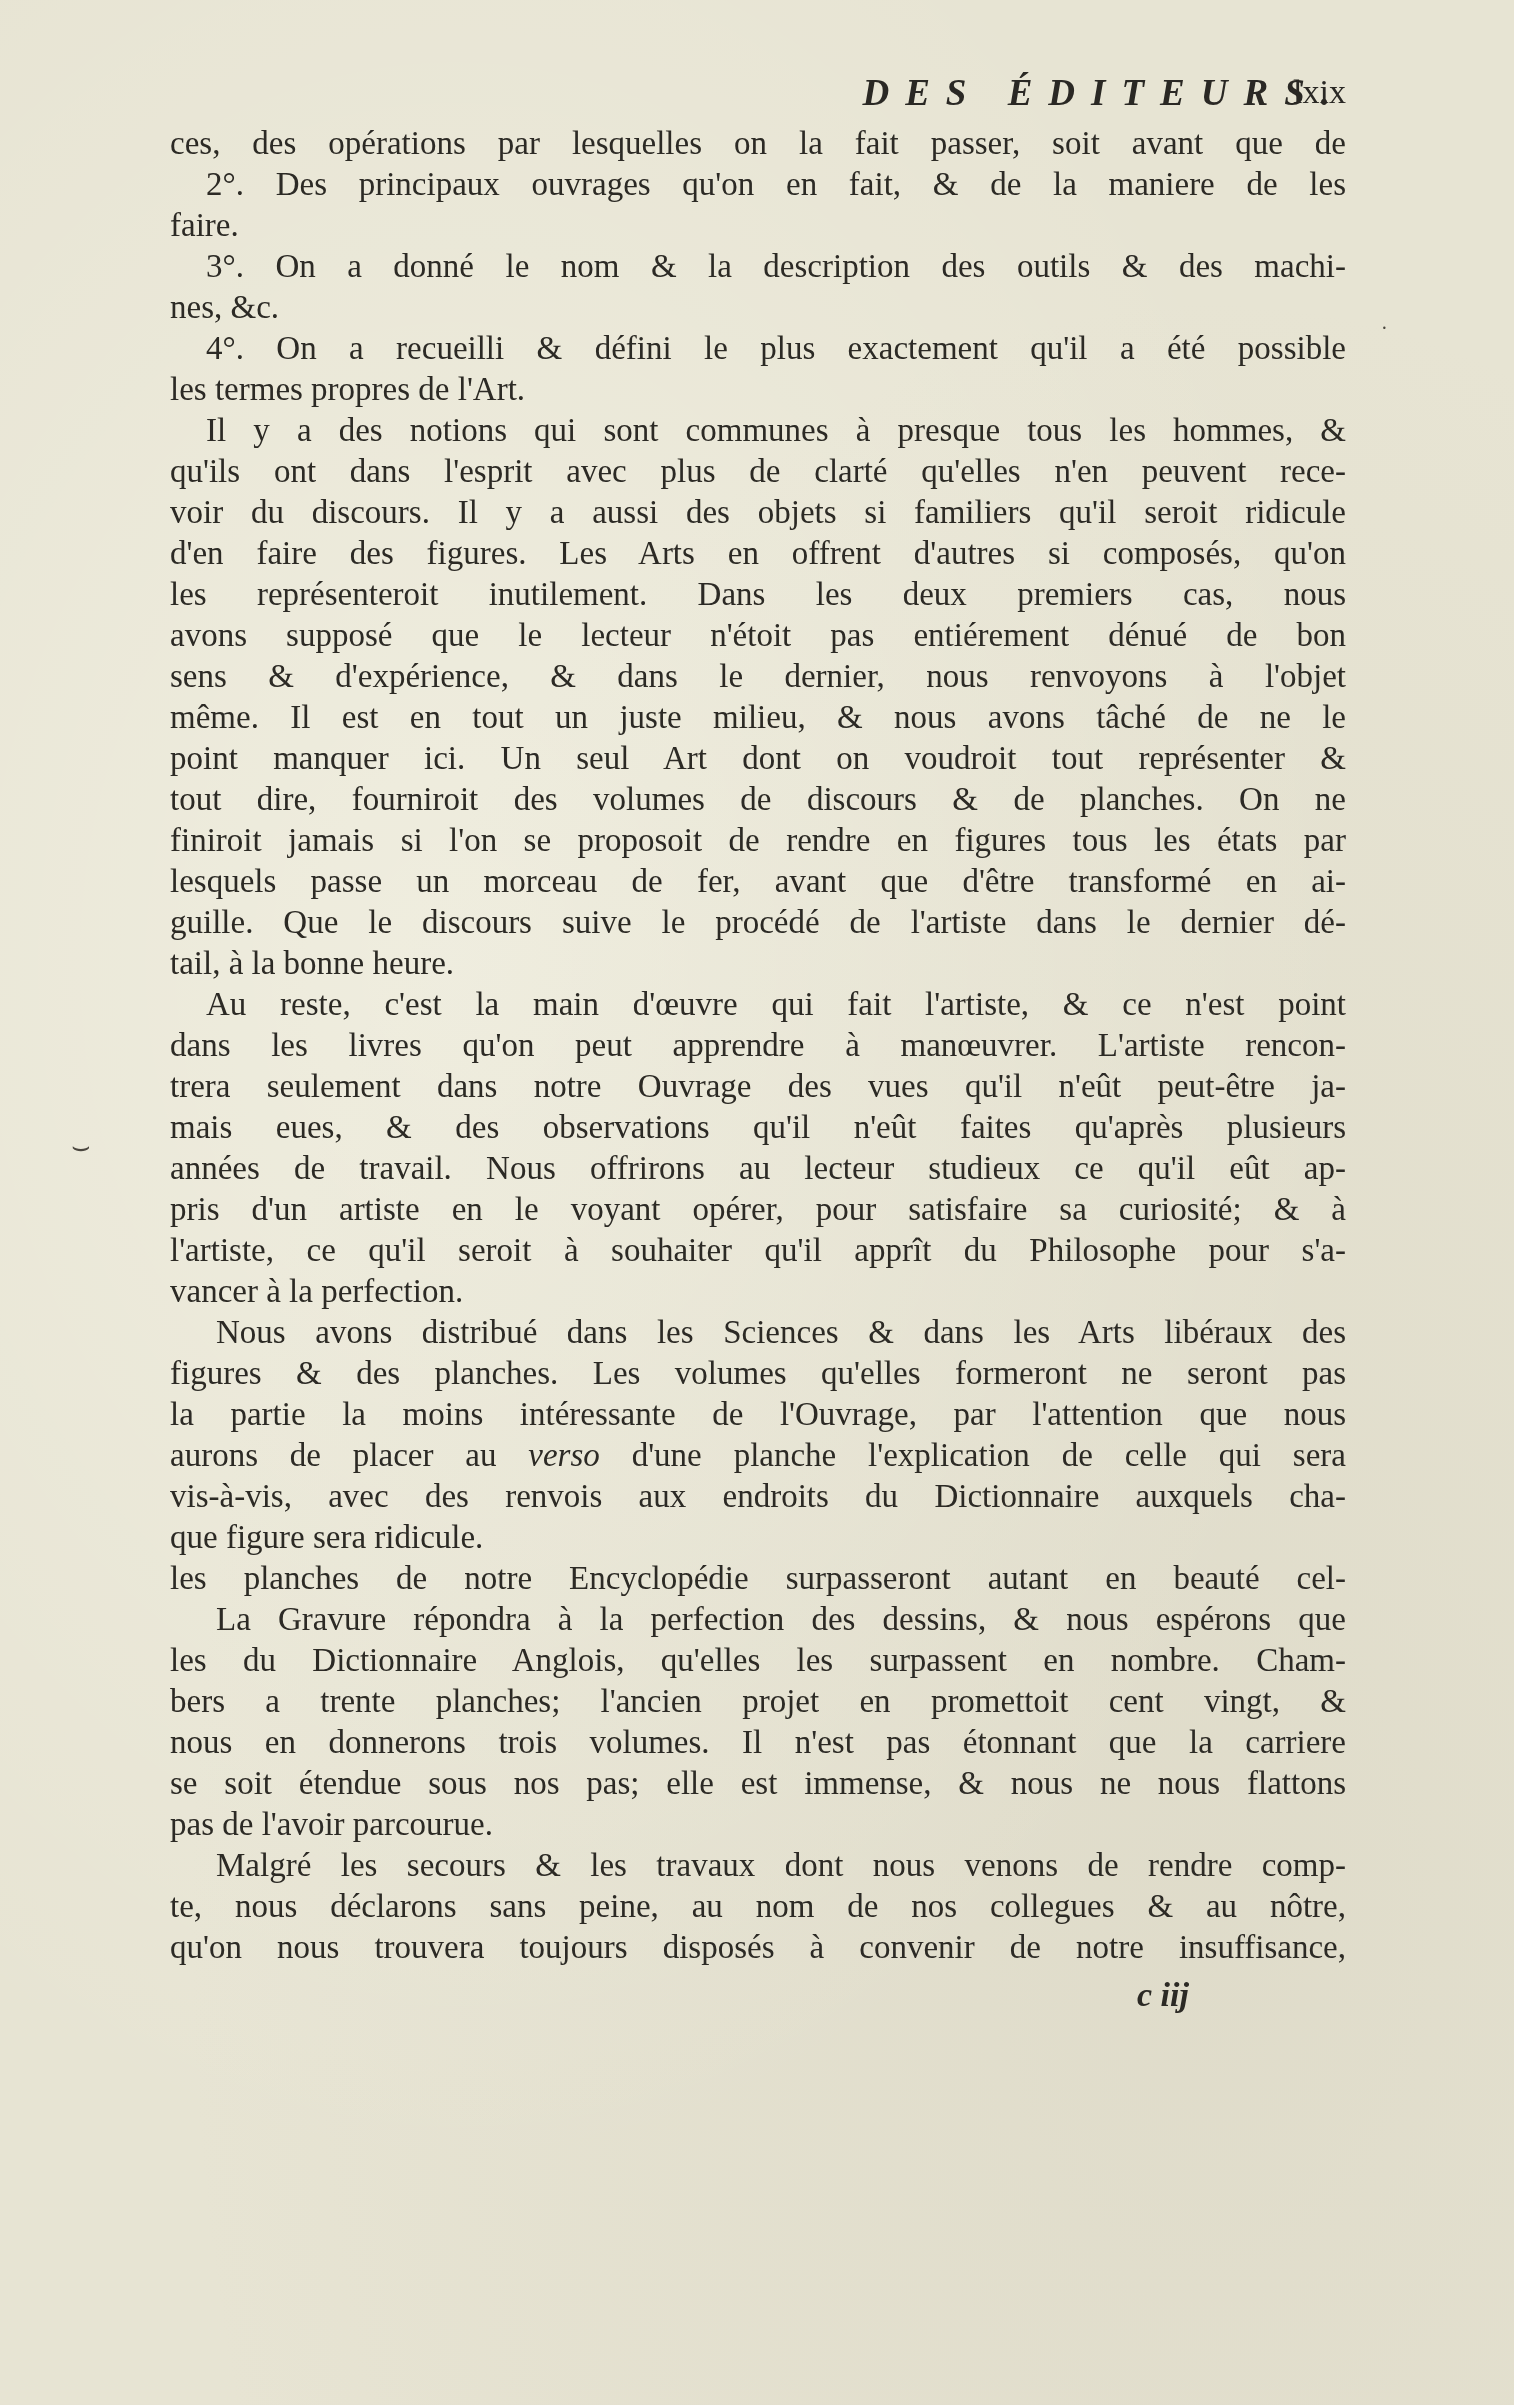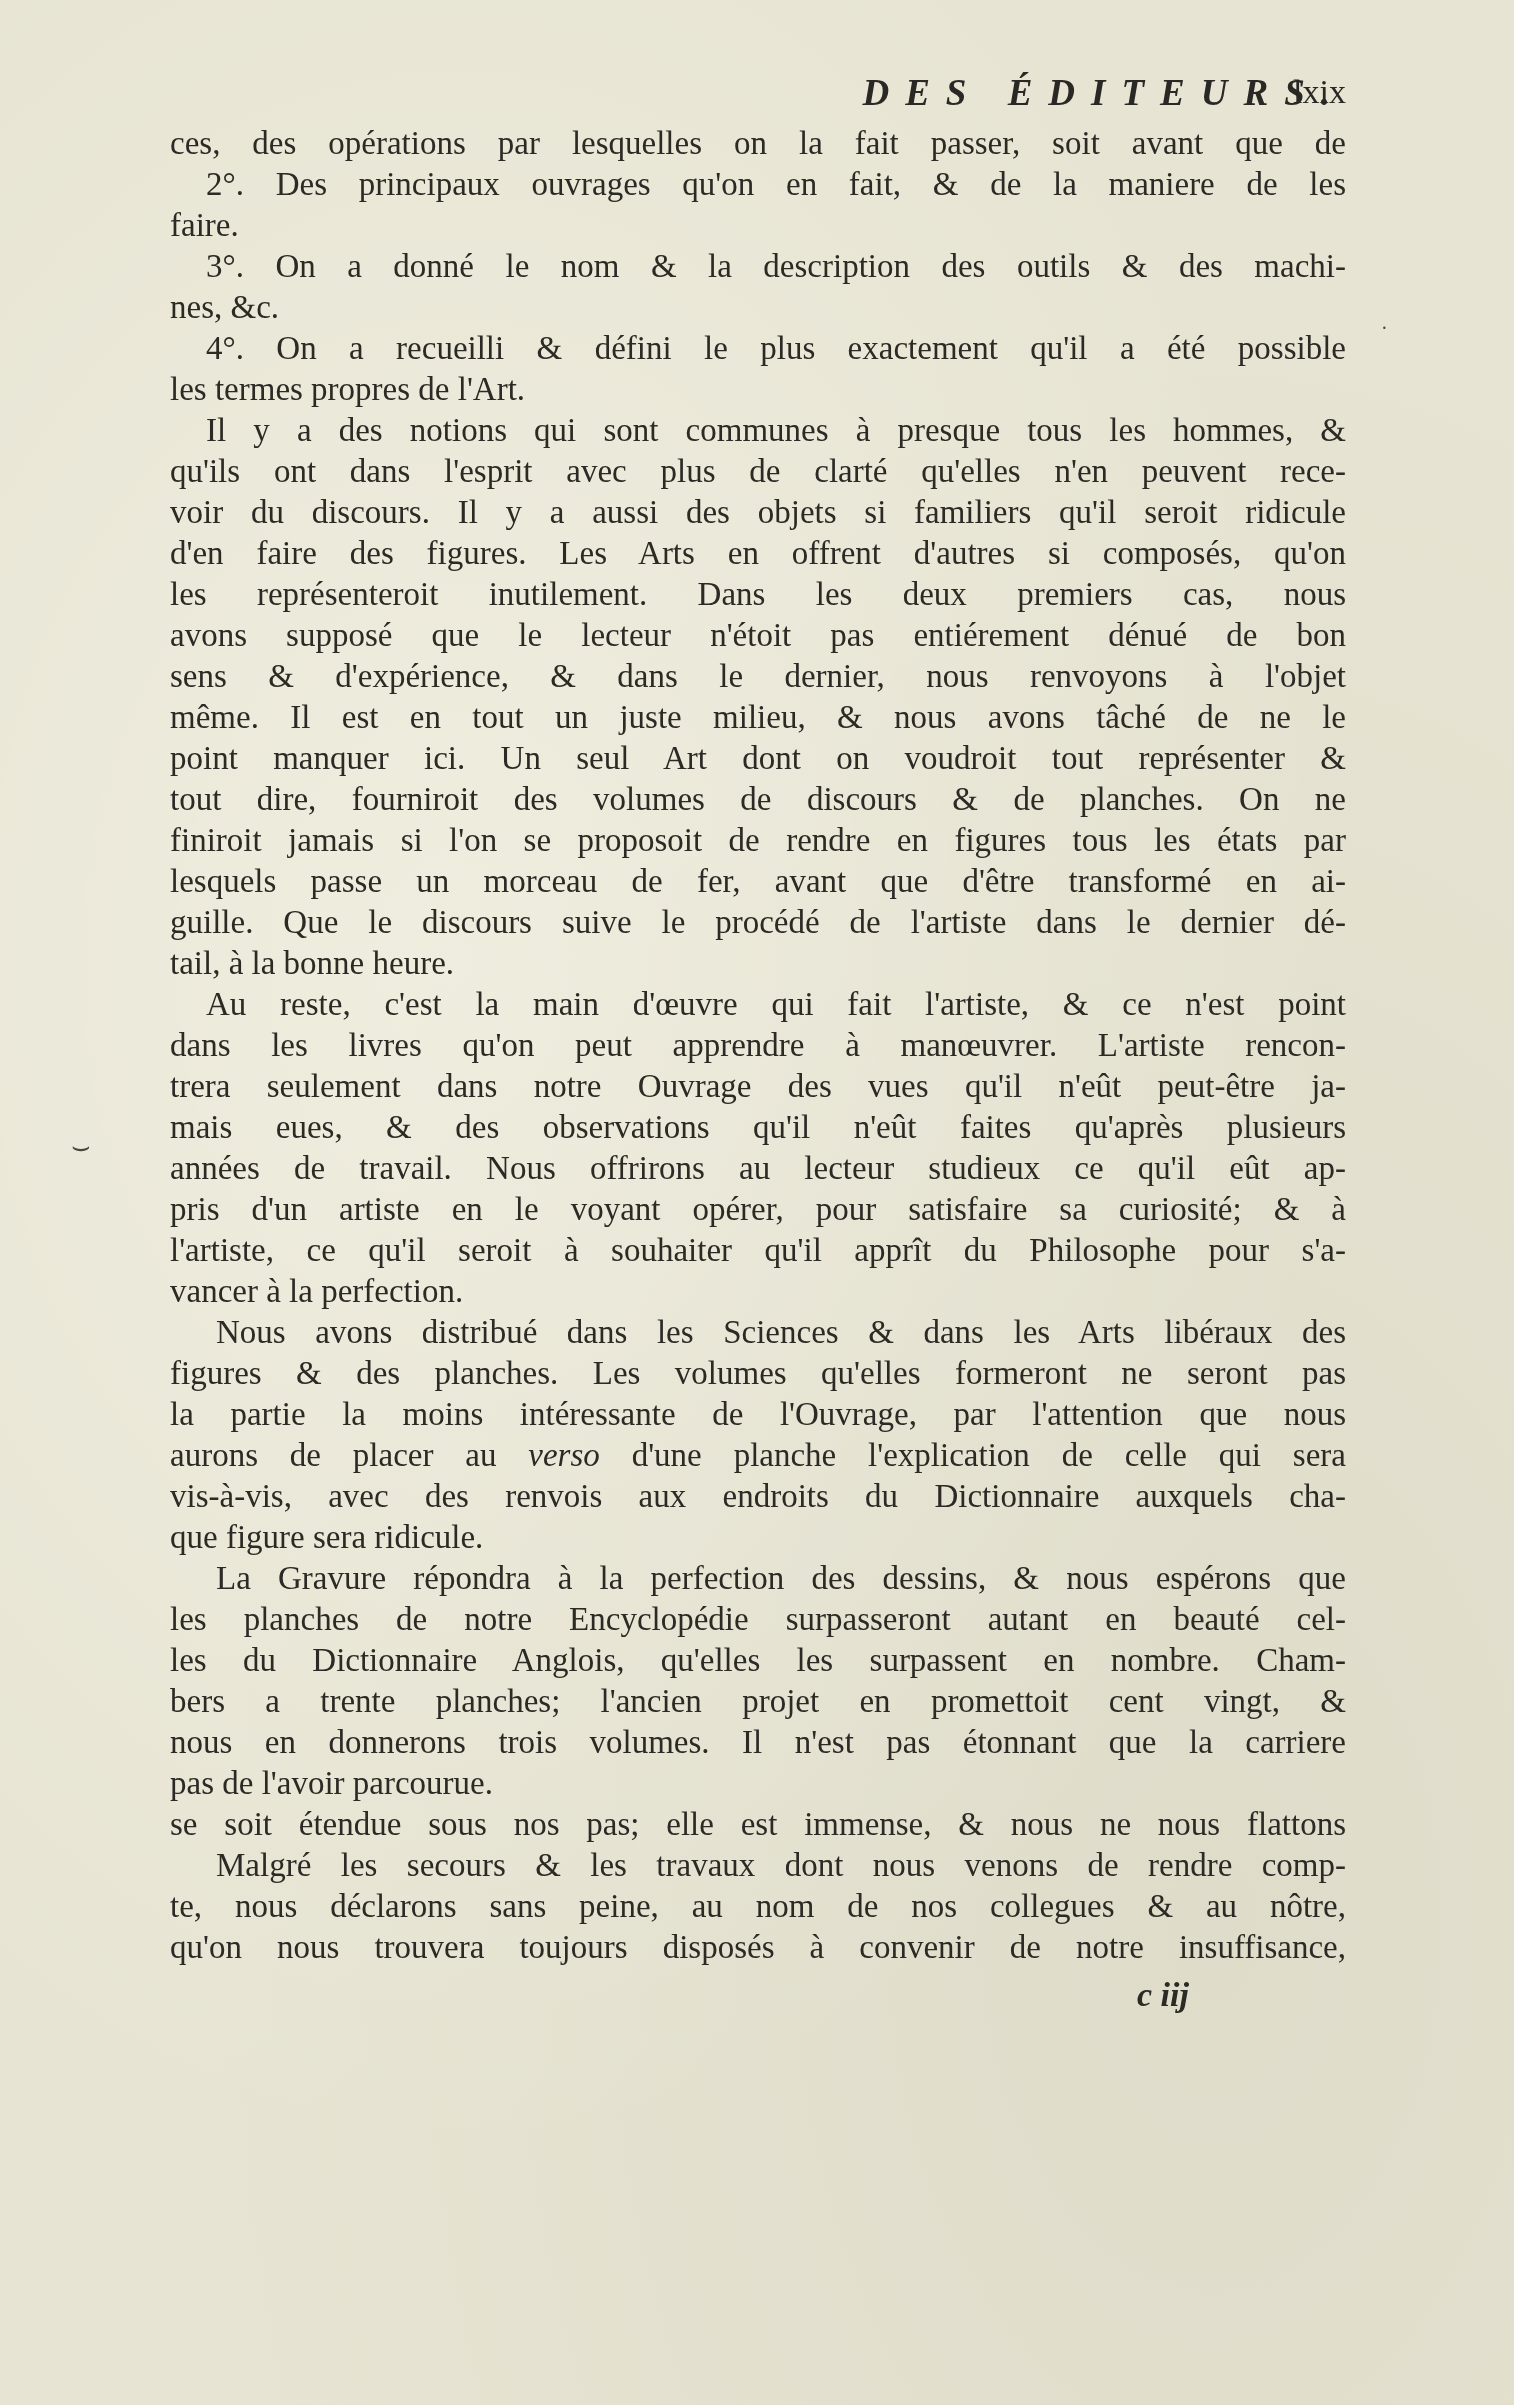--- a/index.html
+++ b/index.html
@@ -83,27 +83,27 @@
       <span class="line">années de travail. Nous offrirons au lecteur studieux ce qu'il eût ap-</span>
       <span class="line">pris d'un artiste en le voyant opérer, pour satisfaire sa curiosité; &amp; à</span>
       <span class="line">l'artiste, ce qu'il seroit à souhaiter qu'il apprît du Philosophe pour s'a-</span>
       <span class="line last">vancer à la perfection.</span>
       <span class="line indent2">Nous avons distribué dans les Sciences &amp; dans les Arts libéraux des</span>
       <span class="line">figures &amp; des planches. Les volumes qu'elles formeront ne seront pas</span>
       <span class="line">la partie la moins intéressante de l'Ouvrage, par l'attention que nous</span>
       <span class="line">aurons de placer au <i>verso</i> d'une planche l'explication de celle qui sera</span>
       <span class="line">vis-à-vis, avec des renvois aux endroits du Dictionnaire auxquels cha-</span>
       <span class="line last">que figure sera ridicule.</span>
+      <span class="line">les planches de notre Encyclopédie surpasseront autant en beauté cel-</span>
       <span class="line indent2">La Gravure répondra à la perfection des dessins, &amp; nous espérons que</span>
-      <span class="line">les planches de notre Encyclopédie surpasseront autant en beauté cel-</span>
       <span class="line">les du Dictionnaire Anglois, qu'elles les surpassent en nombre. Cham-</span>
       <span class="line">bers a trente planches; l'ancien projet en promettoit cent vingt, &amp;</span>
       <span class="line">nous en donnerons trois volumes. Il n'est pas étonnant que la carriere</span>
+      <span class="line">se soit étendue sous nos pas; elle est immense, &amp; nous ne nous flattons</span>
       <span class="line last">pas de l'avoir parcourue.</span>
-      <span class="line">se soit étendue sous nos pas; elle est immense, &amp; nous ne nous flattons</span>
       <span class="line indent2">Malgré les secours &amp; les travaux dont nous venons de rendre comp-</span>
       <span class="line">te, nous déclarons sans peine, au nom de nos collegues &amp; au nôtre,</span>
       <span class="line">qu'on nous trouvera toujours disposés à convenir de notre insuffisance,</span>
     </div>
 
   <div class="signature">c iij</div>
 
   <div class="mark" style="left:71px;top:1129px;font-size:30px;">⌣</div>
   <div class="mark" style="left:1381px;top:317px;font-size:20px;">·</div>
 </div>

